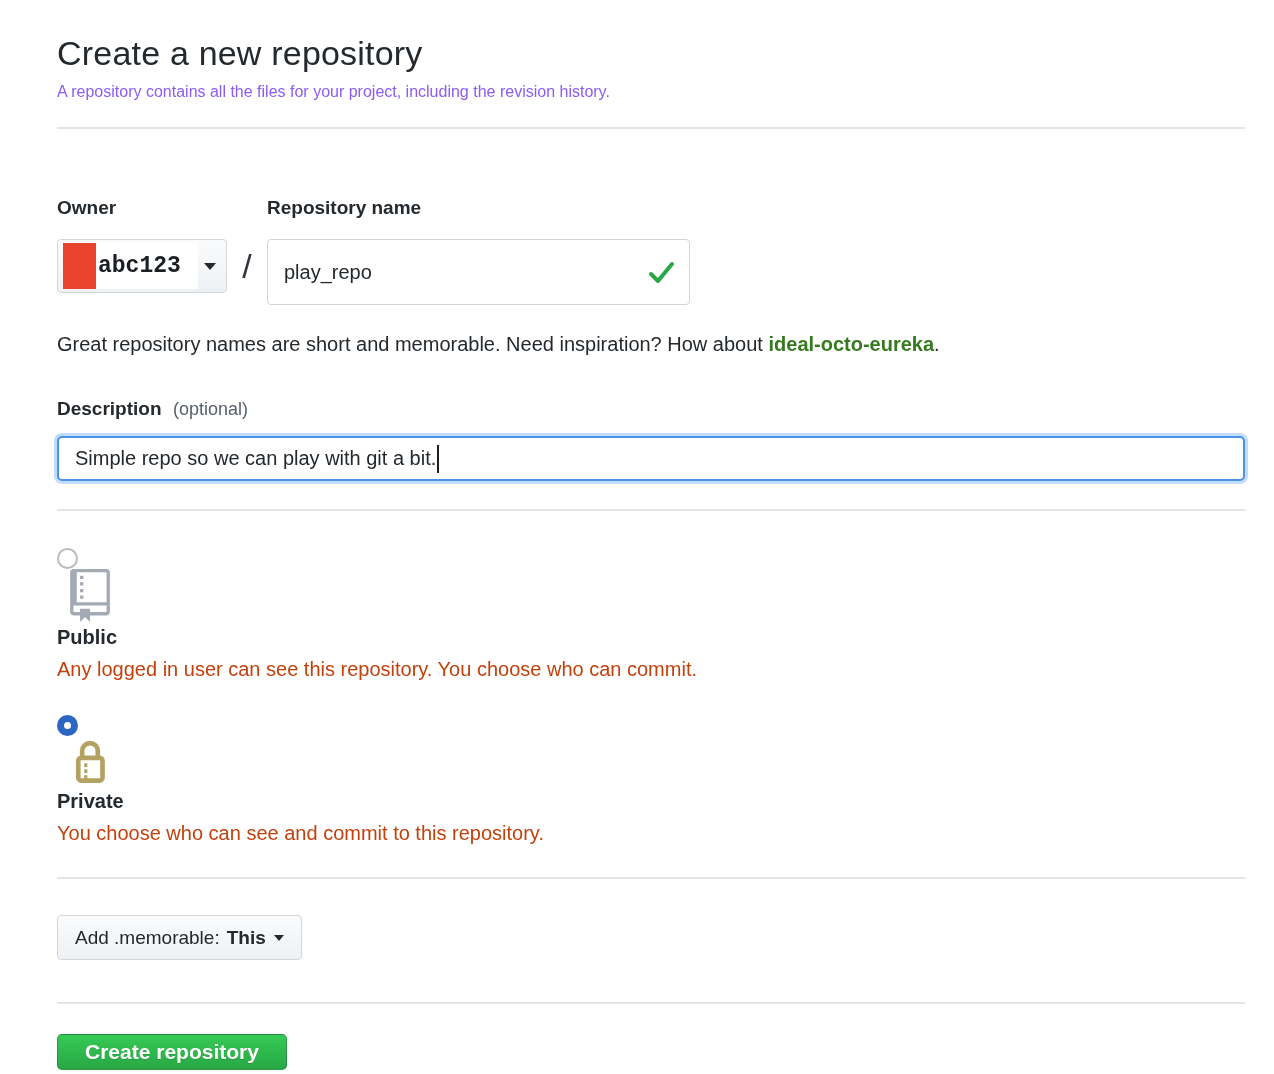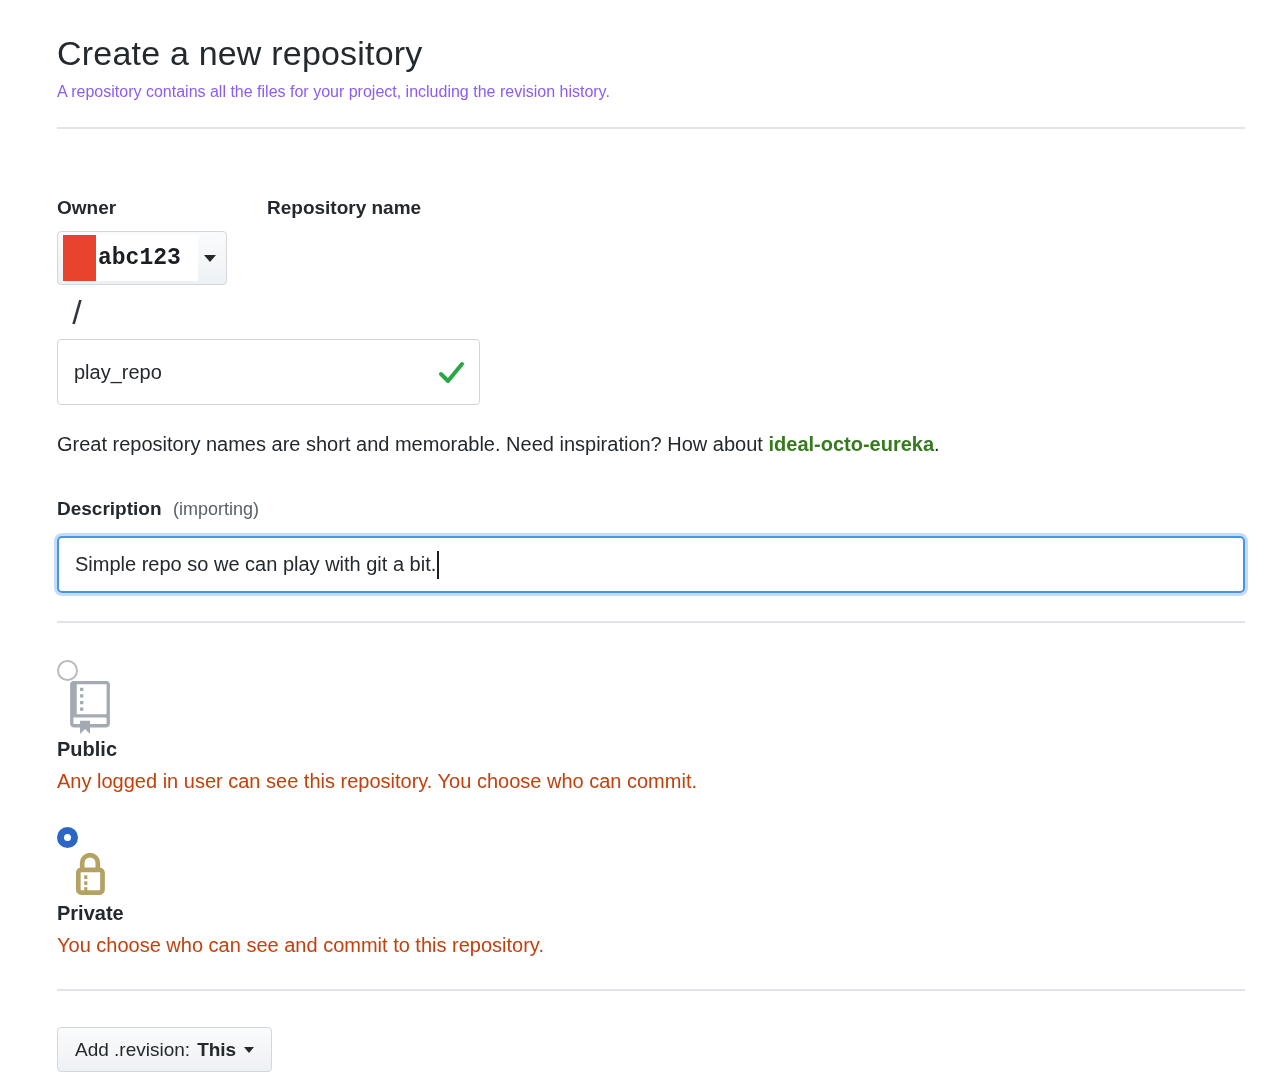--- a/index.html
+++ b/index.html
@@ -15,21 +15,21 @@
   h1.page-title { font-size: 34px; font-weight: 400; letter-spacing: 0.2px; }
   .subtitle { font-size: 16px; color: #8b5cf6; margin-top: 10px; }
 
   .rule { border: 0; border-top: 2px solid #e1e4e8; height: 0; }
   .rule-1 { margin-top: 26px; }
   .rule-2 { margin-top: 28px; }
   .rule-3 { margin-top: 32px; }
   .rule-4 { margin-top: 42px; }
 
   .labels-row { display: flex; margin-top: 68px; }
-  .controls-row { display: flex; margin-top: 12px; align-items: flex-start; flex-direction: column; }
+  .controls-row { display: flex; margin-top: 20px; align-items: flex-start; }
   .col-owner { width: 170px; flex: none; }
   .col-slash { width: 40px; flex: none; text-align: center; }
   .col-repo { width: 423px; flex: none; }
   .field-label { font-size: 19px; font-weight: bold; color: #24292e; }
 
   .select-btn {
     width: 170px; height: 54px;
     background: linear-gradient(180deg, #fafbfc, #eef1f4);
     border: 1px solid #d4d7da; border-radius: 4px;
     display: flex; align-items: center; padding: 0 10px 0 5px;
@@ -57,21 +57,21 @@
   .repo-input { height: 66px; }
   .input-text { font-size: 20px; color: #24292e; flex: 1; white-space: nowrap; overflow: hidden; }
   .check-icon { flex: none; }
 
   .suggestion { font-size: 20px; margin-top: 28px; color: #24292e; }
   .sugg-link { color: #357a1e; font-weight: bold; text-decoration: none; cursor: pointer; }
 
   .desc-label-row { margin-top: 42px; }
   .optional { font-size: 18px; color: #586069; margin-left: 7px; }
   .desc-input {
-    margin-top: 16px; height: 57px; width: 1188px;
+    margin-top: 16px; height: 45px; width: 1188px;
     border: 2px solid #4a94e8; border-radius: 5px;
     box-shadow: 0 0 0 3px rgba(101, 164, 245, 0.38);
   }
   .text-caret { width: 2px; height: 28px; background: #1b1f23; flex: none; margin-left: 1px; }
 
   .options { margin-top: 30px; }
   .option-row { display: flex; align-items: flex-start; flex-direction: column; }
   .option-row + .option-row { margin-top: 27px; }
 
   .radio {
@@ -153,21 +153,21 @@
           <path d="M3 15 L10 22 L24 5" fill="none" stroke="#28a745" stroke-width="4" stroke-linecap="round" stroke-linejoin="round"></path>
         </svg>
       </div>
     </div>
   </div>
 
   <p class="suggestion"><span>Great repository names are short and memorable. Need inspiration? How about </span><a class="sugg-link">ideal-octo-eureka</a><span>.</span></p>
 
   <div class="desc-label-row">
     <span class="field-label">Description</span>
-    <span class="optional">(importing)</span>
+    <span class="optional">(optional)</span>
   </div>
   <div class="text-input desc-input">
     <span class="input-text" style="flex:none;">Simple repo so we can play with git a bit.</span>
     <span class="text-caret"></span>
   </div>
 
   <div class="rule rule-2"></div>
 
   <div class="options">
 
@@ -204,21 +204,21 @@
         <div class="opt-desc">You choose who can see and commit to this repository.</div>
       </div>
     </div>
 
   </div>
 
   <div class="rule rule-3"></div>
 
 
   <button class="btn-gray">
-    <span>Add .revision:</span>
+    <span>Add .memorable:</span>
     <span class="g-value">This</span>
     <span class="caret-down small"></span>
   </button>
 
   <div class="rule rule-4"></div>
 
   <button class="btn-green">Create repository</button>
 
 </div>
 

